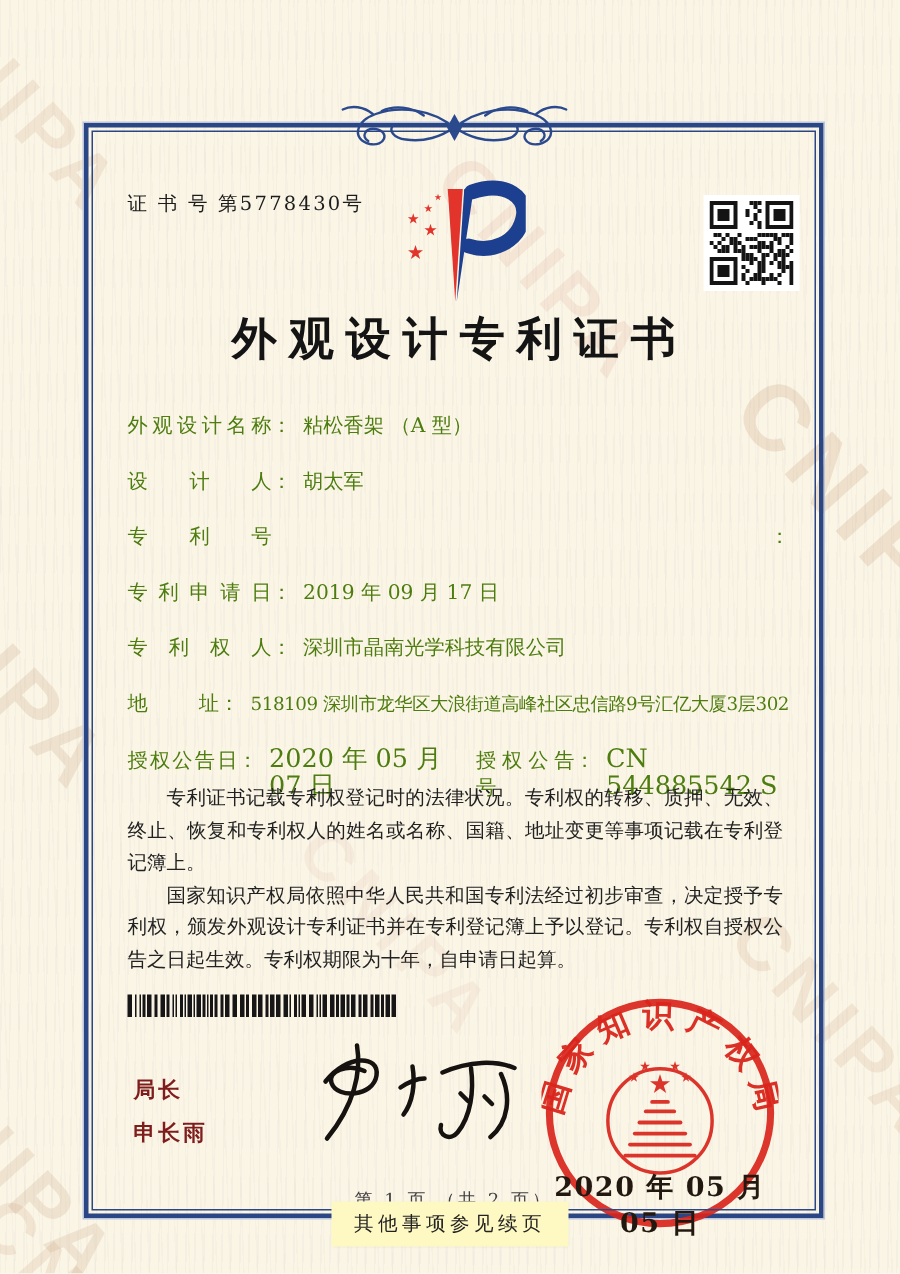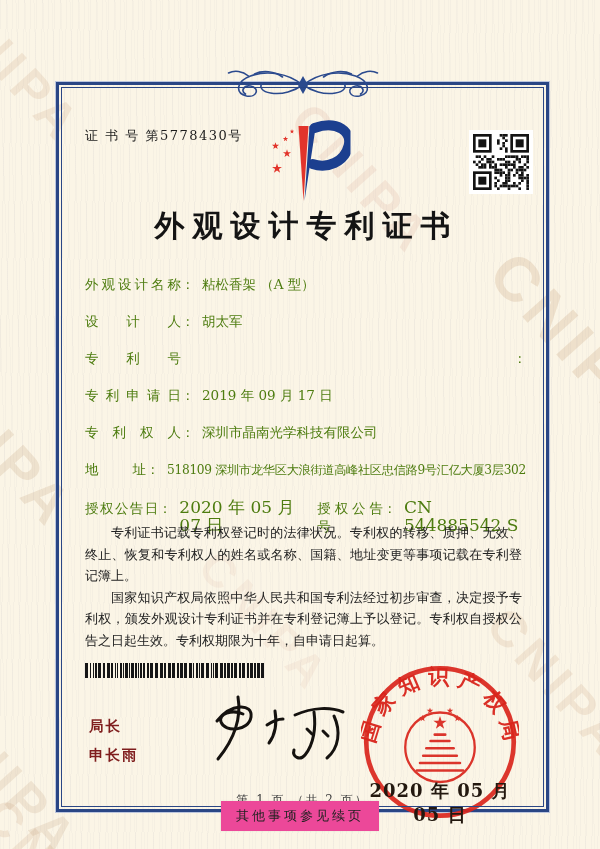--- a/index.html
+++ b/index.html
@@ -59,21 +59,21 @@
   .signer div{margin-bottom:10px;letter-spacing:2px;}
   .signature{position:absolute;left:138px;top:606px;}
 
   .seal{position:absolute;left:302px;top:578px;width:158px;height:158px;}
   .seal-date{position:absolute;left:300px;top:694px;width:162px;text-align:center;
              font-size:18px;letter-spacing:1px;color:#23180f;font-weight:600;z-index:3;}
 
   .page-info{position:absolute;left:0;right:0;top:707px;text-align:center;font-size:12px;
              letter-spacing:2px;color:#404040;}
 
-  .cont-note{position:absolute;left:50%;top:801px;transform:translateX(-50%);background:#ec4899;
+  .cont-note{position:absolute;left:50%;top:801px;transform:translateX(-50%);background:#fef9c3;
              padding:6px 15px;font-size:13px;letter-spacing:3px;color:#222;box-shadow:0 0 2px rgba(0,0,0,0.08);}
 </style>
 </head>
 <body>
 
 <div class="page">
   <div class="texture"></div>
 
   <span class="wm wm1">CNIPA</span>
   <span class="wm wm2">CNIPA</span>

